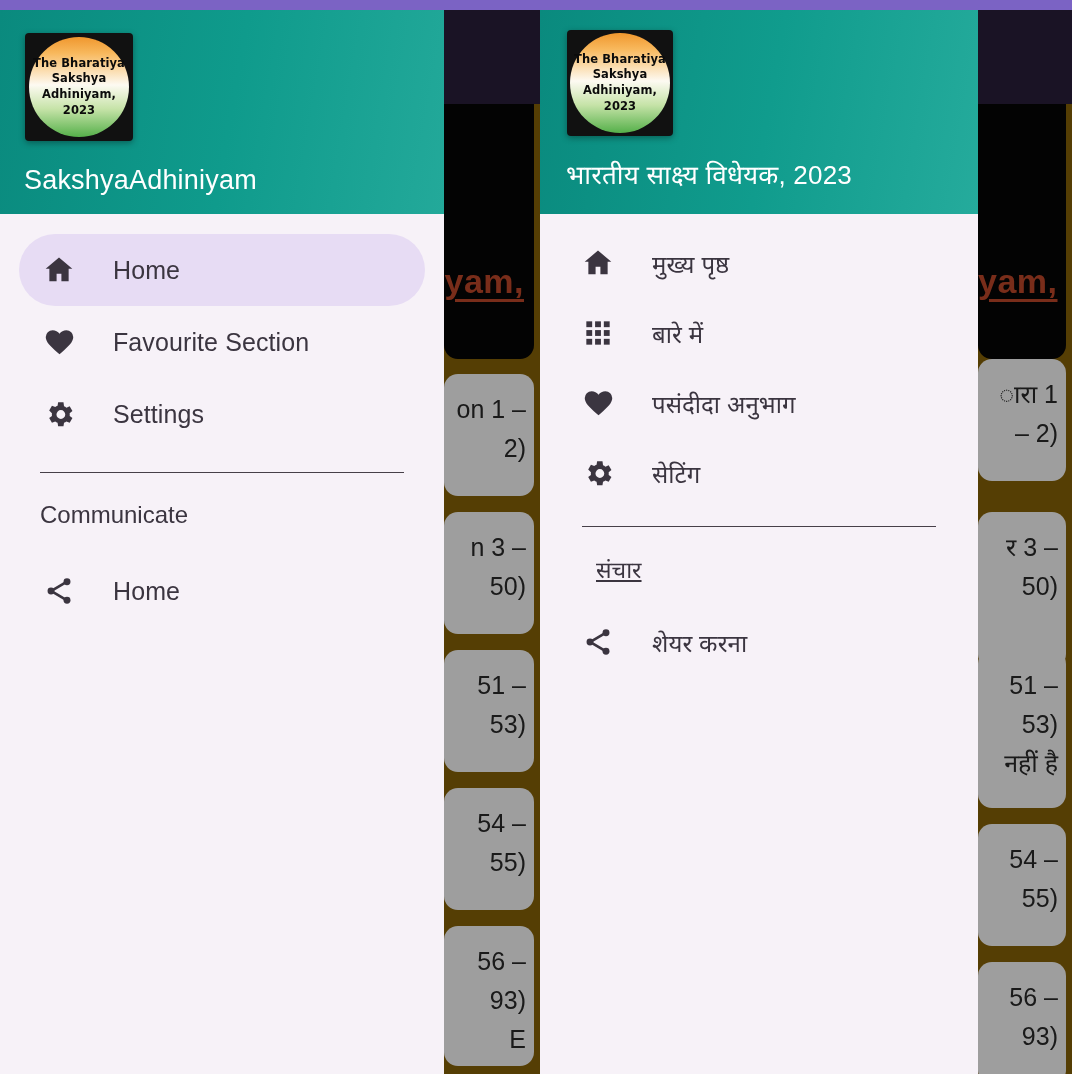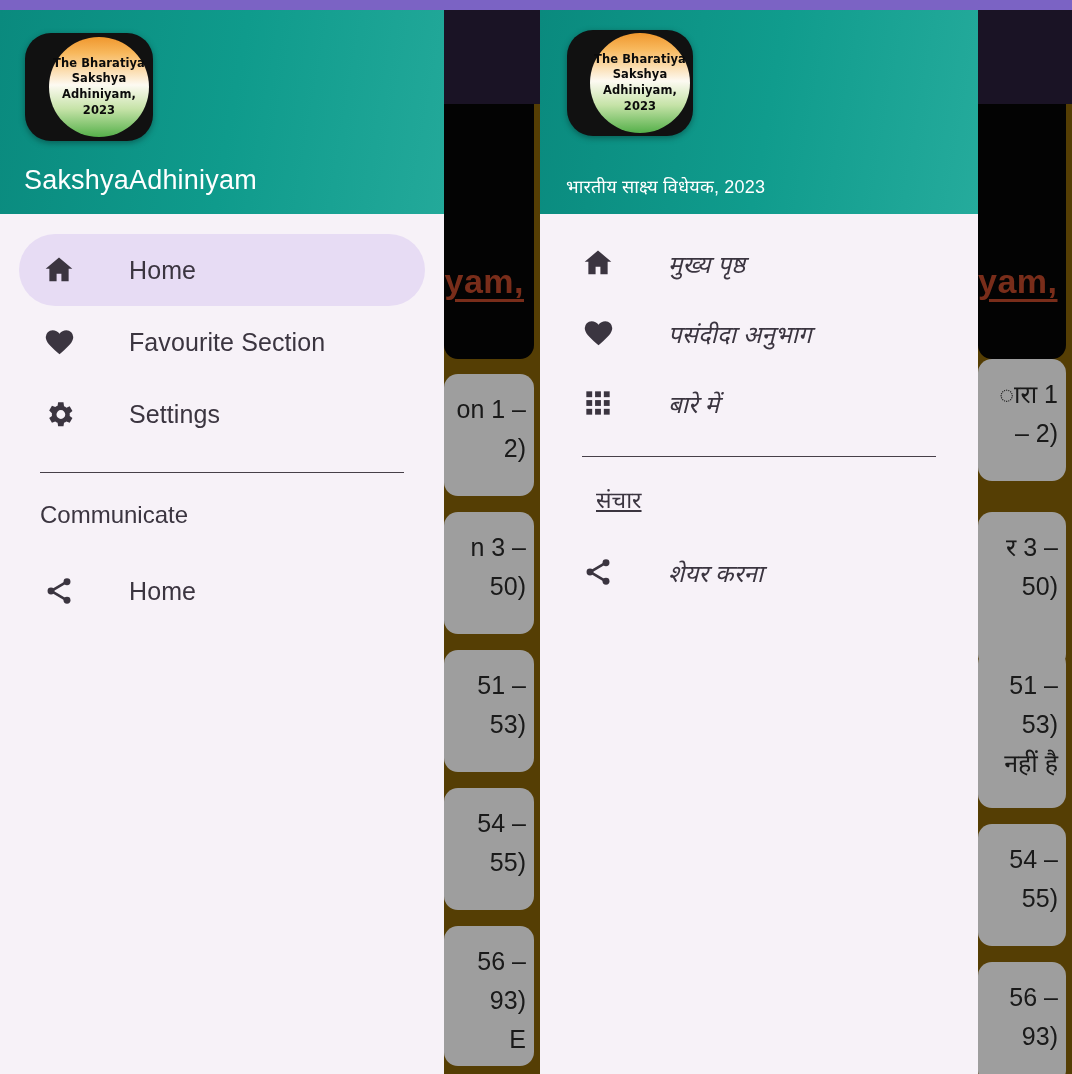--- a/index.html
+++ b/index.html
@@ -29,40 +29,40 @@
 
   
   .scrim{position:absolute;top:10px;left:0;width:1072px;height:1064px;background:rgba(0,0,0,0.38);z-index:20;}
 
   
   .drawer{position:absolute;top:10px;height:1064px;background:#f7f2f8;z-index:30;overflow:hidden;}
   .drawer.en{left:0;width:444px;}
   .drawer.hi{left:540px;width:438px;}
 
   .drawer-header{position:relative;height:204px;background:linear-gradient(100deg,#0a8a7e 0%,#0f9b8c 52%,#23a99a 100%);box-sizing:border-box;}
-  .logo{position:absolute;left:25px;top:23px;width:108px;height:108px;border-radius:26px;background:#111;overflow:hidden;
-        display:flex;align-items:center;justify-content:center;box-shadow:0 2px 6px rgba(0,0,0,.35);padding-left:20px;}
+  .logo{position:absolute;left:25px;top:23px;width:108px;height:108px;border-radius:4px;background:#111;overflow:hidden;
+        display:flex;align-items:center;justify-content:center;box-shadow:0 2px 6px rgba(0,0,0,.35);}
   .logo .disc{width:100px;height:100px;border-radius:50%;
         background:linear-gradient(180deg,#f0972e 0%,#f8b85c 16%,#fdfaf2 48%,#c6e3a8 72%,#55b04a 100%);
         display:flex;align-items:center;justify-content:center;}
   .logo .disc span{font-family:"DejaVu Sans",sans-serif;font-weight:700;font-size:11.5px;line-height:1.35;color:#0b0b0b;text-align:center;letter-spacing:.1px;}
   .drawer-title{position:absolute;left:24px;bottom:18px;color:#ffffff;font-size:27px;font-weight:400;letter-spacing:.2px;}
   .drawer.hi .drawer-header{background:linear-gradient(100deg,#0a8a7e 0%,#109c8d 52%,#25ab9c 100%);}
   .drawer.hi .logo{left:27px;top:20px;width:106px;height:106px;}
-  .drawer.hi .drawer-title{left:26px;bottom:16px;font-size:18px;}
+  .drawer.hi .drawer-title{left:26px;bottom:22px;font-size:26px;}
 
   
   .menu{padding:20px 0 0 0;}
   .menu-item{display:flex;align-items:center;height:72px;margin:0 19px 0 19px;padding-left:22px;border-radius:36px;box-sizing:border-box;cursor:pointer;}
   .menu-item.active{background:#e7dcf4;}
   .menu-item .ico{width:36px;height:36px;display:flex;align-items:center;justify-content:center;flex:0 0 36px;color:#3b3540;}
-  .menu-item .lbl{margin-left:52px;font-size:25px;color:#3b3540;letter-spacing:.1px;}
+  .menu-item .lbl{margin-left:36px;font-size:25px;color:#3b3540;letter-spacing:.1px;}
   .drawer.hi .menu{padding-top:14px;}
   .drawer.hi .menu-item{margin:0 14px;padding-left:26px;height:70px;}
-  .drawer.hi .menu-item .lbl{font-size:24px;font-style:italic;}
+  .drawer.hi .menu-item .lbl{font-size:24px;}
 
   .divider{height:1px;background:#474049;margin:22px 40px 0 40px;}
   .drawer.hi .divider{margin:18px 42px 0 42px;}
   .section-label{font-size:24px;color:#3b3540;padding:28px 13px 0 40px;}
   .drawer.hi .section-label{padding:26px 0 0 56px;font-size:23px;text-decoration:underline;}
   .menu.bottom{padding-top:26px;}
   .drawer.hi .menu.bottom{padding-top:22px;}
 
   svg{display:block;}
 </style>
@@ -185,42 +185,50 @@
       <div class="menu-item">
         <span class="ico">
           <svg viewBox="0 0 24 24" width="34" height="34" fill="currentColor">
               <path d="M12 3.2 2.6 11.1h2.6V20h5.1v-5.4h3.4V20h5.1v-8.9h2.6z"></path>
             </svg>
         </span>
         <span class="lbl">मुख्य पृष्ठ</span>
       </div>
       <div class="menu-item">
         <span class="ico">
-          <svg viewBox="0 0 24 24" width="33" height="33" fill="currentColor">
-              <path d="M12 20.6 10.5 19.3C5.3 14.6 2 11.6 2 8A5 5 0 0 1 7 3c2 0 3.9 1 5 2.6C13.1 4 15 3 17 3a5 5 0 0 1 5 5c0 3.6-3.3 6.6-8.5 11.3z"></path>
-            </svg>
-        </span>
-        <span class="lbl">पसंदीदा अनुभाग</span>
-      </div>
-      <div class="menu-item">
-        <span class="ico">
           <svg viewBox="0 0 24 24" width="28" height="28" fill="currentColor">
             <rect x="2" y="2" width="5" height="5"></rect>
               <rect x="9.5" y="2" width="5" height="5"></rect>
               <rect x="17" y="2" width="5" height="5"></rect>
             <rect x="2" y="9.5" width="5" height="5"></rect>
               <rect x="9.5" y="9.5" width="5" height="5"></rect>
               <rect x="17" y="9.5" width="5" height="5"></rect>
             <rect x="2" y="17" width="5" height="5"></rect>
               <rect x="9.5" y="17" width="5" height="5"></rect>
               <rect x="17" y="17" width="5" height="5"></rect>
           </svg>
         </span>
         <span class="lbl">बारे में</span>
       </div>
+      <div class="menu-item">
+        <span class="ico">
+          <svg viewBox="0 0 24 24" width="33" height="33" fill="currentColor">
+              <path d="M12 20.6 10.5 19.3C5.3 14.6 2 11.6 2 8A5 5 0 0 1 7 3c2 0 3.9 1 5 2.6C13.1 4 15 3 17 3a5 5 0 0 1 5 5c0 3.6-3.3 6.6-8.5 11.3z"></path>
+            </svg>
+        </span>
+        <span class="lbl">पसंदीदा अनुभाग</span>
+      </div>
+      <div class="menu-item">
+        <span class="ico">
+          <svg viewBox="0 0 24 24" width="33" height="33" fill="currentColor">
+              <path d="M19.4 13a7.8 7.8 0 0 0 0-2l2-1.6-2-3.4-2.4 1a7.6 7.6 0 0 0-1.7-1L14.9 3h-3.9l-.4 2.6c-.6.2-1.2.6-1.7 1l-2.4-1-2 3.4L6.5 11a7.8 7.8 0 0 0 0 2l-2 1.6 2 3.4 2.4-1c.5.4 1.1.7 1.7 1l.4 2.6h3.9l.4-2.6c.6-.2 1.2-.6 1.7-1l2.4 1 2-3.4zM13 15.2A3.2 3.2 0 1 1 13 8.8a3.2 3.2 0 0 1 0 6.4z"></path>
+            </svg>
+        </span>
+        <span class="lbl">सेटिंग</span>
+      </div>
     </div>
 
     <div class="divider"></div>
     <div class="section-label">संचार</div>
 
     <div class="menu bottom">
       <div class="menu-item">
         <span class="ico">
           <svg viewBox="0 0 24 24" width="32" height="32" fill="none" stroke="currentColor" stroke-width="2" stroke-linecap="round">
             <circle cx="18" cy="5" r="2.6" fill="currentColor" stroke="none"></circle>

